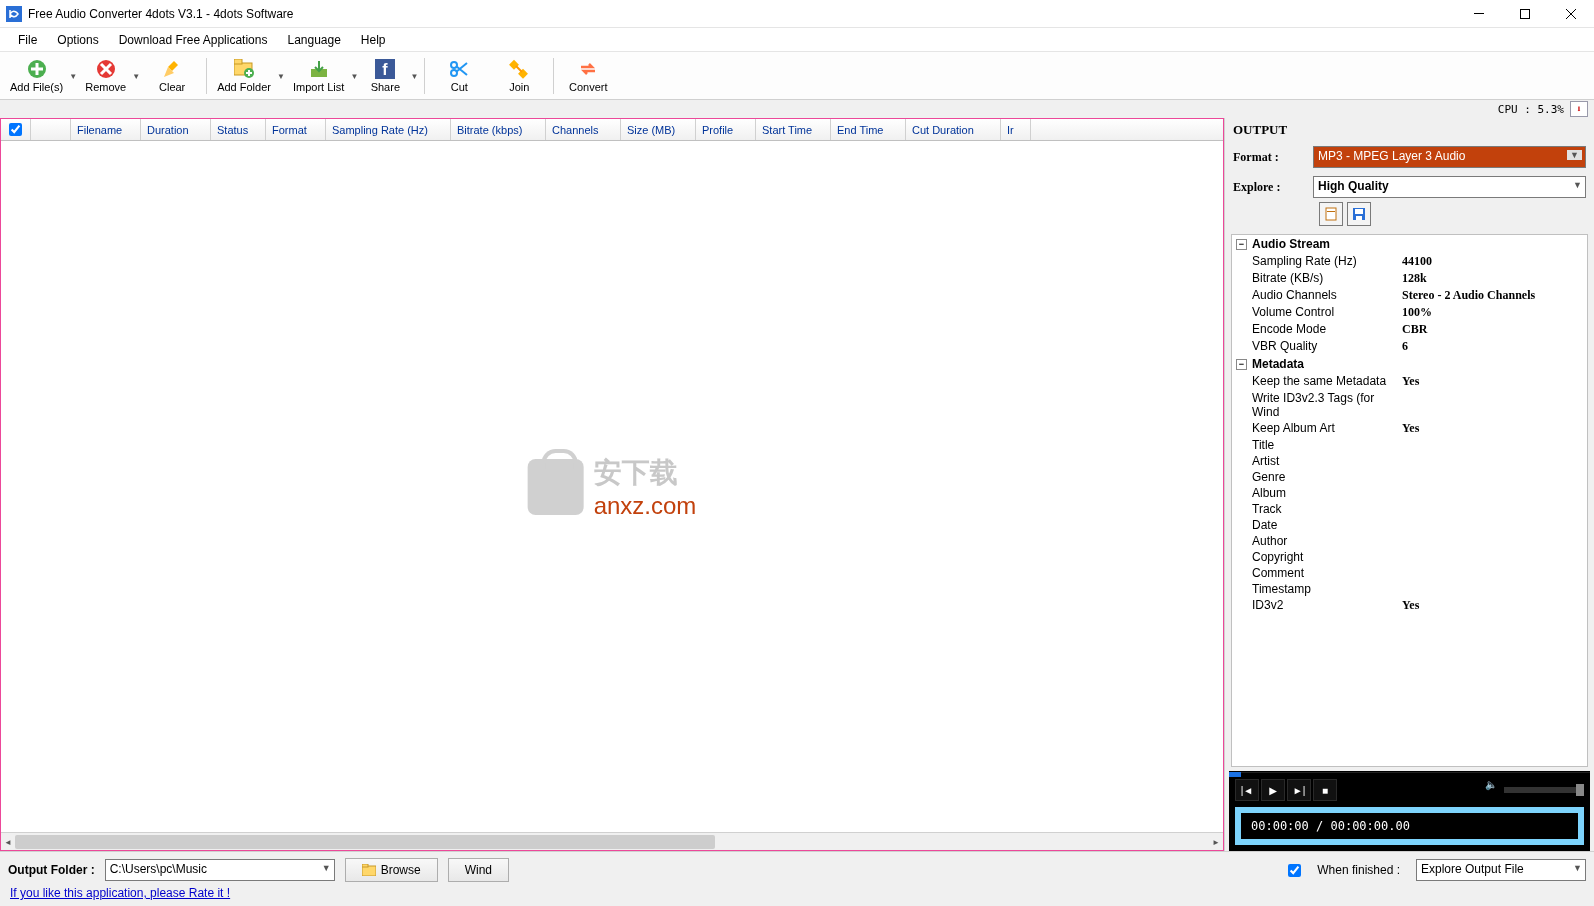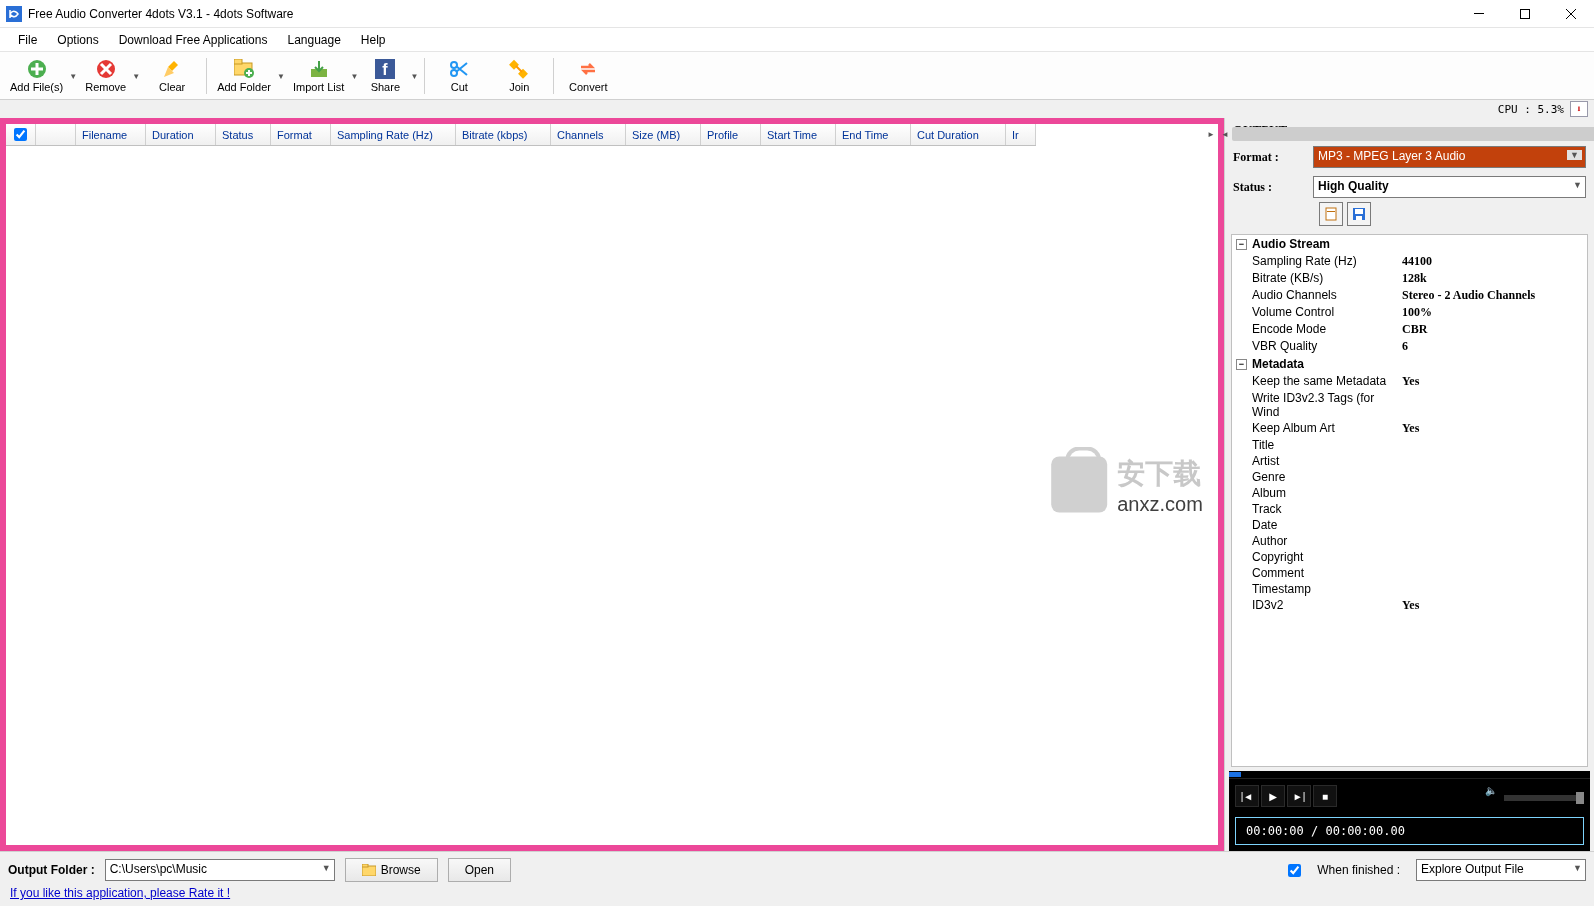--- a/index.html
+++ b/index.html
@@ -24,21 +24,21 @@
 .tool-label { font-size: 11px; }
 .tool-dd { font-size: 8px; position: absolute; right: 2px; top: 50%; transform: translateY(-50%); color: #555; }
 .tool-sep { width: 1px; height: 36px; background: #d0d0d0; margin: 0 4px; }
 
 
 .cpu-row { height: 18px; background: #f0f0f0; display: flex; justify-content: flex-end; align-items: center; padding-right: 6px; gap: 6px; font-family: monospace; font-size: 11px; }
 .cpu-icon { width: 18px; height: 16px; border: 1px solid #99a; background: #fff; display: flex; align-items: center; justify-content: center; font-size: 9px; color: #c00; }
 
 
 .main-area { flex: 1; display: flex; overflow: hidden; }
-.grid-panel { flex: 1; display: flex; background: #fff; border: 6px solid #ec4899; }
+.grid-panel { flex: 1; display: flex; flex-direction: column; background: #fff; border: 1px solid #ec4899; }
 .grid-header { height: 22px; background: linear-gradient(#fff, #f0f0f0); border-bottom: 1px solid #c0c0c0; display: flex; overflow: hidden; }
 .gh-cell { border-right: 1px solid #d0d0d0; padding: 3px 6px; color: #003399; font-size: 11px; white-space: nowrap; overflow: hidden; display: flex; align-items: center; }
 .gh-check { width: 30px; justify-content: center; }
 .grid-body { flex: 1; background: #fff; overflow: auto; position: relative; }
 .watermark { position: absolute; left: 50%; top: 50%; transform: translate(-50%, -50%); color: #d0d0d0; font-size: 28px; font-family: Arial; display: flex; align-items: center; gap: 10px; pointer-events: none; }
 .wm-icon { width: 56px; height: 56px; background: #d0d0d0; border-radius: 8px; position: relative; }
 .wm-icon::before { content: ""; position: absolute; top: -10px; left: 14px; width: 28px; height: 16px; border: 4px solid #d0d0d0; border-bottom: none; border-radius: 14px 14px 0 0; }
 .grid-hscroll { height: 18px; background: #f0f0f0; border-top: 1px solid #d0d0d0; position: relative; }
 .hscroll-thumb { position: absolute; left: 14px; top: 2px; width: 700px; height: 14px; background: #cdcdcd; border-radius: 2px; }
 .hscroll-arrow { position: absolute; top: 2px; width: 14px; height: 14px; display: flex; align-items: center; justify-content: center; font-size: 8px; color: #555; }
@@ -65,21 +65,21 @@
 
 
 .player { height: 80px; background: #000; margin: 4px 4px 0 4px; display: flex; flex-direction: column; }
 .player-seek { height: 8px; border-bottom: 1px solid #222; position: relative; }
 .seek-start { position: absolute; left: 0; top: 1px; width: 12px; height: 5px; background: #1b72e6; }
 .player-controls { flex: 1; display: flex; align-items: flex-start; padding: 6px; gap: 2px; }
 .pc-btn { width: 24px; height: 22px; background: #111; border: 1px solid #2a2a2a; color: #fff; display: flex; align-items: center; justify-content: center; font-size: 10px; }
 .pc-spacer { flex: 1; }
 .pc-vol { width: 80px; height: 6px; background: #333; align-self: center; position: relative; }
 .pc-vol-thumb { position: absolute; right: 0; top: -3px; width: 8px; height: 12px; background: #888; }
-.player-time { padding: 6px 10px; color: #fff; font-family: monospace; border: 1px solid #7dd3fc; margin: 0 6px 6px 6px; }
+.player-time { padding: 6px 10px; color: #fff; font-family: monospace; border: 6px solid #7dd3fc; margin: 0 6px 6px 6px; }
 
 
 .bottom-bar { border-top: 1px solid #d0d0d0; padding: 6px 8px 2px 8px; display: flex; align-items: center; gap: 10px; background: #f0f0f0; }
 .bb-lbl { font-weight: bold; }
 .bb-combo { width: 230px; height: 22px; border: 1px solid #7a7a7a; background: #fff; padding: 2px 4px; position: relative; }
 .bb-combo-arrow { position: absolute; right: 3px; top: 3px; font-size: 9px; color: #555; }
 .bb-btn { height: 24px; padding: 2px 16px; border: 1px solid #adadad; background: linear-gradient(#f8f8f8,#e8e8e8); display: flex; align-items: center; gap: 5px; }
 .bb-right { margin-left: auto; display: flex; align-items: center; gap: 16px; }
 .bb-check { width: 13px; height: 13px; }
 .rate-link { padding: 2px 10px 6px 10px; background:#f0f0f0;}
@@ -247,21 +247,21 @@
         <div class="gh-cell" style="width: 75px;">Start Time</div>
         <div class="gh-cell" style="width: 75px;">End Time</div>
         <div class="gh-cell" style="width: 95px;">Cut Duration</div>
         <div class="gh-cell" style="width: 30px;">Ir</div>
       </div>
     <div class="grid-body">
       <div class="watermark">
         <div class="wm-icon"></div>
         <div>
           <div style="font-weight:bold;color:#c8c8c8">安下载</div>
-          <div style="font-size:20px;color:#404040">anxz.com</div>
+          <div style="font-size:24px;color:#c2410c">anxz.com</div>
         </div>
       </div>
     </div>
     <div class="grid-hscroll">
       <div class="hscroll-arrow" style="left:0">◄</div>
       <div class="hscroll-thumb"></div>
       <div class="hscroll-arrow" style="right:0">►</div>
     </div>
   </div>
 
@@ -269,21 +269,21 @@
     <div class="rp-title">OUTPUT</div>
     <div class="rp-form">
       <div class="rp-row">
         <div class="rp-lbl">Format :</div>
         <div class="rp-select hl">
           <span>MP3 - MPEG Layer 3 Audio</span>
           <span class="rp-select-arrow">▼</span>
         </div>
       </div>
       <div class="rp-row">
-        <div class="rp-lbl">Status :</div>
+        <div class="rp-lbl">Explore :</div>
         <div class="rp-select">
           <span style="font-weight:bold">High Quality</span>
           <span class="rp-select-arrow">▼</span>
         </div>
       </div>
       <div class="rp-icons">
         <div class="rp-ibtn">
             <svg width="14" height="14">
               <rect x="2" y="1" width="10" height="12" fill="#fff" stroke="#c07010"></rect>
               <rect x="3" y="4" width="8" height="1" fill="#c07010"></rect>
@@ -413,21 +413,21 @@
   <div class="bb-btn">
     <span>
         <svg width="14" height="12">
           <rect y="2" width="14" height="10" fill="#ffd76a" stroke="#c8992b"></rect>
           <rect width="6" height="3" fill="#ffd76a" stroke="#c8992b"></rect>
         </svg>
       </span>
     <span>Browse</span>
   </div>
   <div class="bb-btn">
-    <span>Open</span>
+    <span>Wind</span>
   </div>
   <div class="bb-right">
     <input type="checkbox" class="bb-check" checked="" style="">
     <span>When finished :</span>
     <div class="bb-combo" style="width:170px">
       <span>Explore Output File</span>
       <span class="bb-combo-arrow">▼</span>
     </div>
   </div>
 </div>

